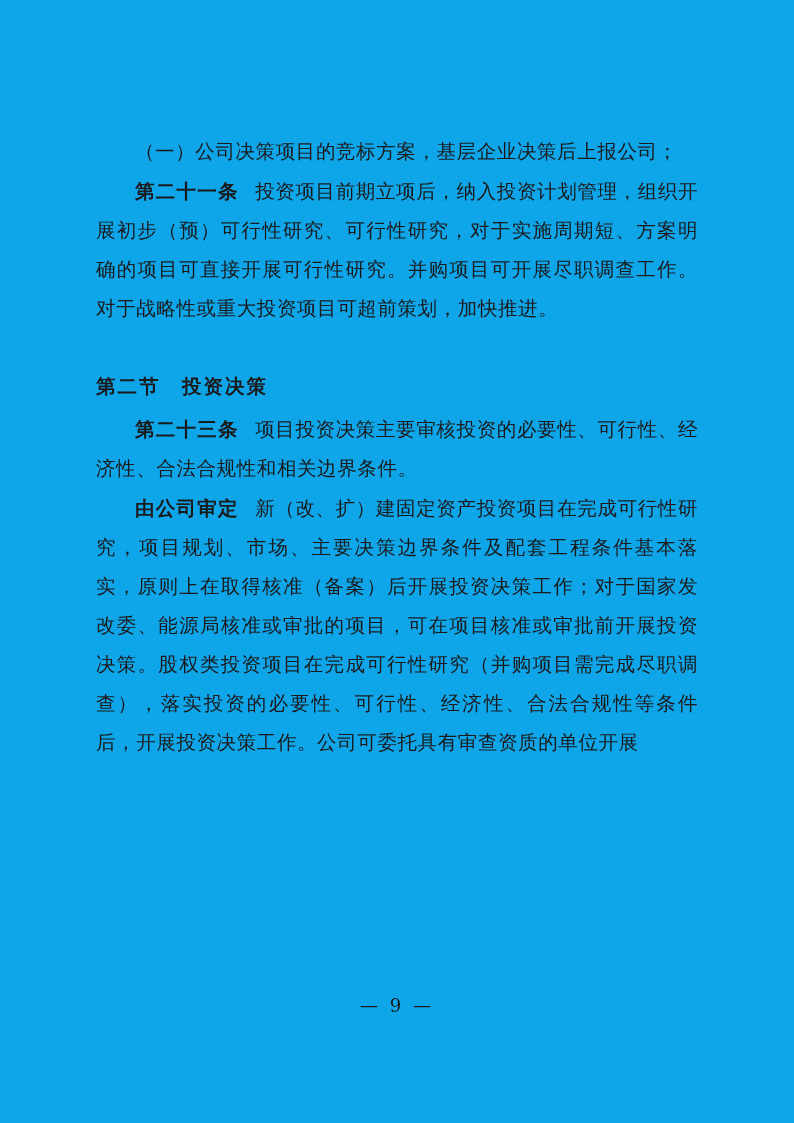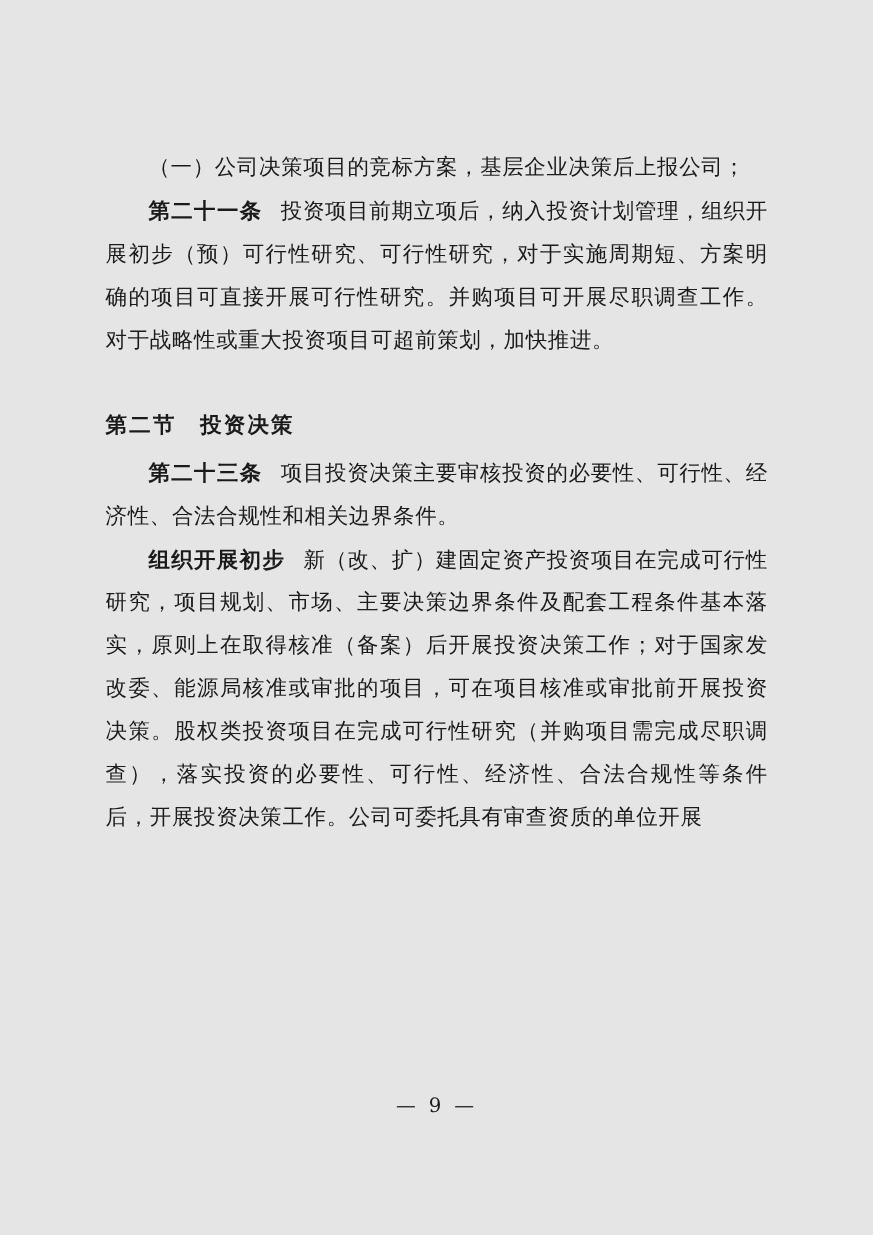--- a/index.html
+++ b/index.html
@@ -13,21 +13,21 @@
     position: relative;
     font-family: "DejaVu Serif", "Liberation Serif", serif;
     color: #1a1a1a;
   }
   .page {
     position: absolute;
     left: 0;
     top: 0;
     width: 794px;
     height: 1123px;
-    background: #e5e5e5;
+    background: #0ea5e9;
     overflow: hidden;
   }
   .content {
     position: absolute;
     left: 96px;
     top: 132px;
     width: 602px;
   }
   p.para {
     margin: 0 0 1px 0;
@@ -90,19 +90,19 @@
 
     <div class="section-heading">
       <span>第二节</span><span class="sep"></span><span>投资决策</span>
     </div>
 
     <p class="para">
       <span class="lead">第二十三条</span><span class="gap"></span><span>项目投资决策主要审核投资的必要性、可行性、经济性、合法合规性和相关边界条件。</span>
     </p>
 
     <p class="para">
-      <span class="lead">组织开展初步</span><span class="gap"></span><span>新（改、扩）建固定资产投资项目在完成可行性研究，项目规划、市场、主要决策边界条件及配套工程条件基本落实，原则上在取得核准（备案）后开展投资决策工作；对于国家发改委、能源局核准或审批的项目，可在项目核准或审批前开展投资决策。股权类投资项目在完成可行性研究（并购项目需完成尽职调查），落实投资的必要性、可行性、经济性、合法合规性等条件后，开展投资决策工作。公司可委托具有审查资质的单位开展</span>
+      <span class="lead">由公司审定</span><span class="gap"></span><span>新（改、扩）建固定资产投资项目在完成可行性研究，项目规划、市场、主要决策边界条件及配套工程条件基本落实，原则上在取得核准（备案）后开展投资决策工作；对于国家发改委、能源局核准或审批的项目，可在项目核准或审批前开展投资决策。股权类投资项目在完成可行性研究（并购项目需完成尽职调查），落实投资的必要性、可行性、经济性、合法合规性等条件后，开展投资决策工作。公司可委托具有审查资质的单位开展</span>
     </p>
 
   </div>
 
   <div class="page-number">— 9 —</div>
 </div>
 
 </body></html>

